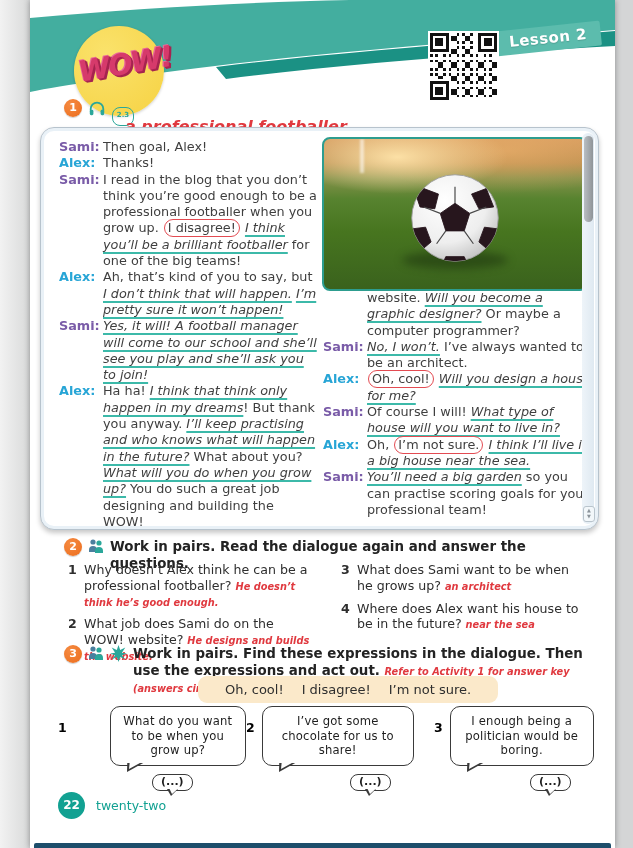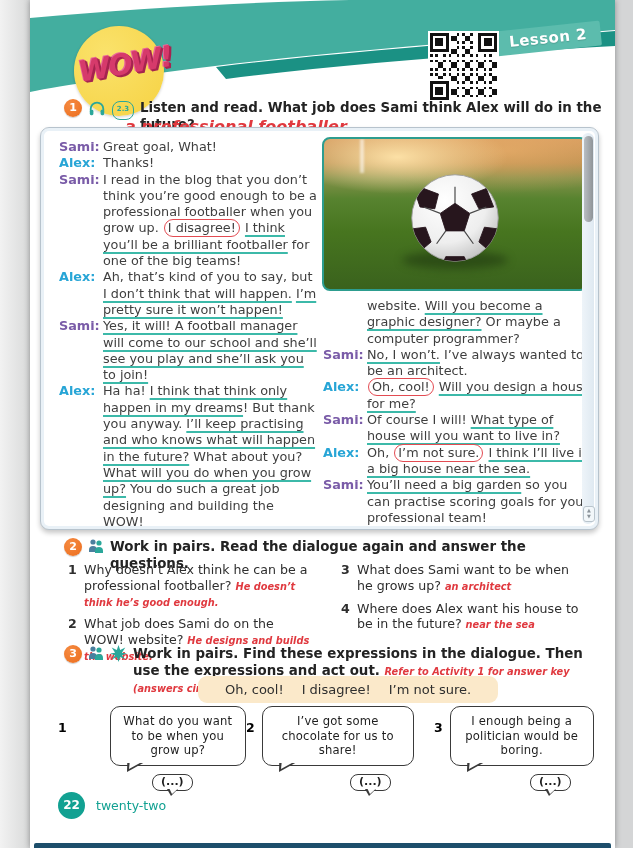--- a/index.html
+++ b/index.html
@@ -44,38 +44,38 @@
     background:radial-gradient(circle at 35% 30%,#f58a41,#ec6d1d);
     color:#fff;font-size:11px;font-weight:bold;text-align:center;line-height:18px;
     flex:none;box-shadow:0 1px 1px rgba(0,0,0,.2);
   }
   .act-row{position:absolute;display:flex;align-items:flex-start;gap:6px;}
   .act-instr{font-size:13.4px;font-weight:bold;color:#232323;line-height:1.25;padding-top:1px;}
   .hand{color:#e0393f;font-weight:bold;font-style:italic;}
   .icon{flex:none;}
   .track-badge{
     flex:none;width:20px;height:17px;border:1.4px solid #2aa79a;border-radius:8px;
-    color:#2aa79a;font-size:7px;font-weight:bold;text-align:center;line-height:15px;margin-top:2px;
+    color:#2aa79a;font-size:7px;font-weight:bold;text-align:center;line-height:15px;margin-top:8px;
   }
   
   .panel{
     position:absolute;left:10px;top:127px;width:557px;height:401px;
-    background:#fff;border:1px solid #b7c3cd;border-radius:9px;
+    background:#fff;border:1px solid #b7c3cd;border-radius:14px;
     box-shadow:0 3px 5px rgba(0,0,0,.22), inset 0 0 0 3px #e9f1f7;
   }
   .dlg{position:absolute;font-size:12.8px;line-height:16.3px;color:#3f3f3f;}
   .dlg-left{left:18px;top:11px;width:258px;}
-  .dlg-right{left:282px;top:170px;width:268px;}
+  .dlg-right{left:282px;top:162px;width:268px;}
   .dlg-row{display:flex;}
   .spk{width:44px;flex:none;font-weight:bold;}
   .spk.sami{color:#7a5ca8;} .spk.alex{color:#27a5d6;}
   .dlg-text{flex:1;}
   .u{
     text-decoration:underline;text-decoration-color:#3cb9a9;
-    text-decoration-thickness:1.5px;text-underline-offset:3px;
+    text-decoration-thickness:1.5px;text-underline-offset:3px;font-style:italic;
   }
   .circ{
     border:1.6px solid #e34b52;border-radius:9px;padding:0 3px 1px;margin:0 1px;
     white-space:nowrap;
   }
   .photo{
     position:absolute;left:281px;top:9px;width:266px;height:154px;border-radius:8px;
     border:2px solid #2d9d8f;box-sizing:border-box;overflow:hidden;
     background:
       radial-gradient(ellipse 60% 35% at 28% 12%,rgba(255,228,170,.95),rgba(255,210,140,0) 70%),
@@ -300,29 +300,28 @@
     </svg>
 
   <div class="act-row" style="left:34px;top:99px;width:540px;">
     <span class="act-num">1</span>
     <svg class="icon" width="18" height="18" viewBox="0 0 20 20">
       <path d="M3,13 v-2 a7,7 0 0 1 14,0 v2" fill="none" stroke="#2aa79a" stroke-width="2"></path>
       <rect x="2" y="12" width="4" height="6" rx="1.5" fill="#2aa79a"></rect>
       <rect x="14" y="12" width="4" height="6" rx="1.5" fill="#2aa79a"></rect>
     </svg>
     <span class="track-badge">2.3</span>
-    <span class="act-instr">Listen and read. What job does Sami think Alex will do in the future?</span>
   </div>
   <div class="hand" style="position:absolute;left:95px;top:117px;font-size:16px;">a professional footballer</div>
 
   <div class="panel">
     <div class="dlg dlg-left" id="dlg-left">
         <div class="dlg-row">
           <span class="spk sami">Sami:</span>
-          <span class="dlg-text">Great goal, What!</span>
+          <span class="dlg-text">Then goal, Alex!</span>
         </div>
         <div class="dlg-row">
           <span class="spk alex">Alex:</span>
           <span class="dlg-text">Thanks!</span>
         </div>
         <div class="dlg-row">
           <span class="spk sami">Sami:</span>
           <span class="dlg-text">I read in the blog that you don’t think you’re good enough to be a professional footballer when you grow up. <span class="circ">I disagree!</span> <span class="u">I think you’ll be a brilliant footballer</span> for one of the big teams!</span>
         </div>
         <div class="dlg-row">

